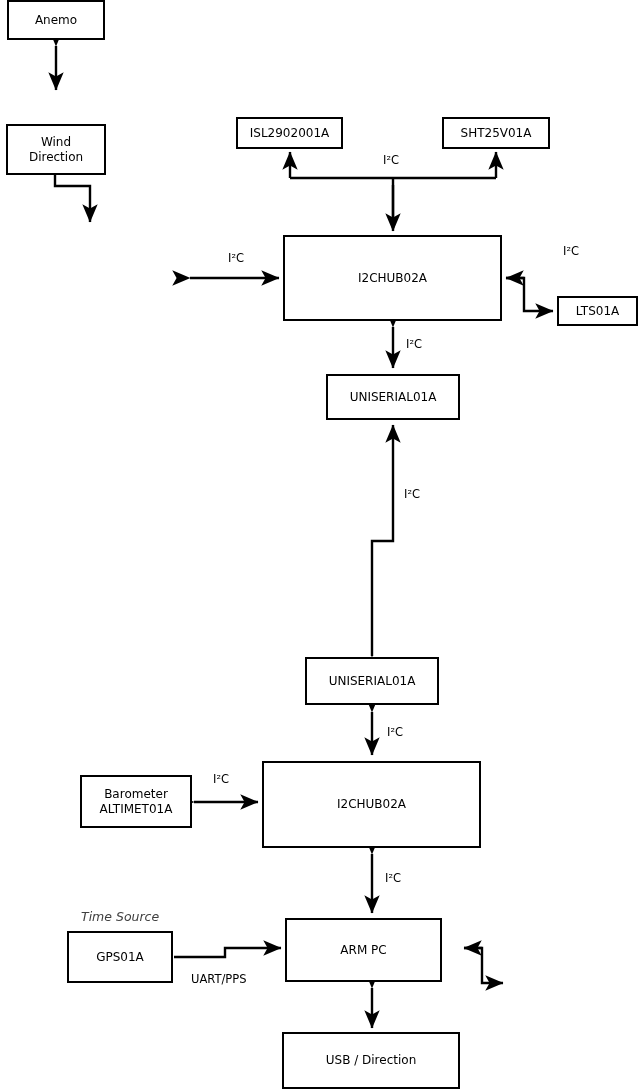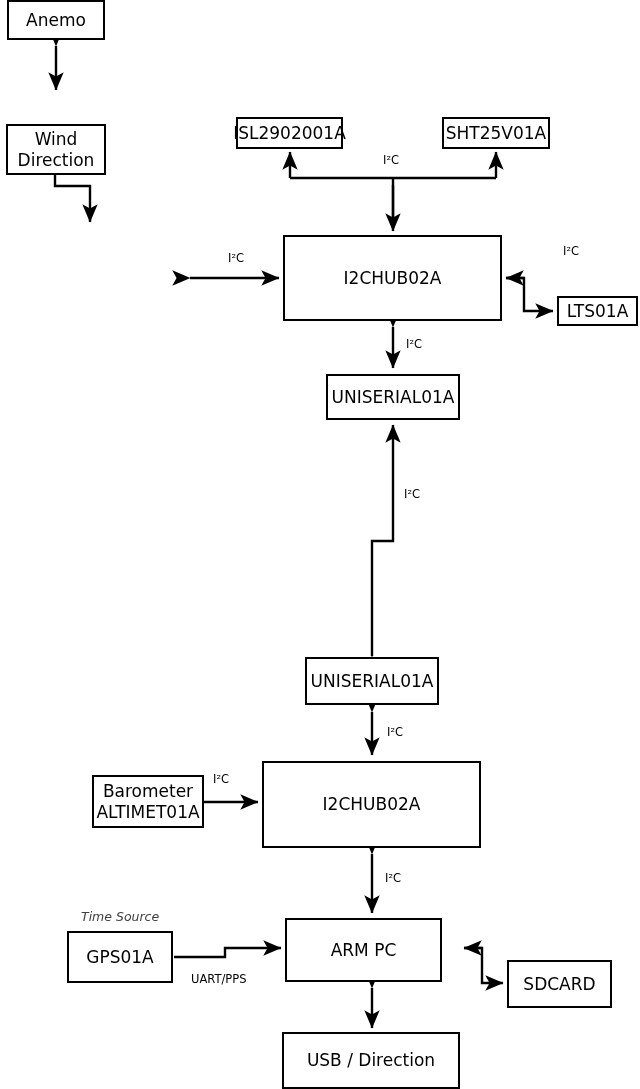--- a/index.html
+++ b/index.html
@@ -25,21 +25,21 @@
   .node{
     position:absolute;
     box-sizing:border-box;
     border:2px solid #000000;
     background:#ffffff;
     display:flex;
     align-items:center;
     justify-content:center;
     text-align:center;
     line-height:1.22;
-    font-size:17px;
+    font-size:12px;
     color:#000000;
     white-space:pre-line;
     z-index:3;
   }
   .edge-label{
     position:absolute;
     font-size:11.5px;
     color:#000000;
     white-space:nowrap;
     z-index:4;
@@ -117,28 +117,27 @@
   <div class="node" style="left:283px;top:235px; width:219px; height:86px;">I2CHUB02A</div>
 
   <div class="node" style="left:557px;top:296px; width:81px;  height:30px;">LTS01A</div>
 
   <div class="node" style="left:326px;top:374px; width:134px; height:46px;">UNISERIAL01A</div>
 
   <div class="node" style="left:305px;top:657px; width:134px; height:48px;">UNISERIAL01A</div>
 
   <div class="node" style="left:262px;top:761px; width:219px; height:87px;">I2CHUB02A</div>
 
-  <div class="node" style="left:92px; top:775px; width:112px; height:53px;">Barometer
+  <div class="node" style="left:80px; top:775px; width:112px; height:53px;">Barometer
 ALTIMET01A</div>
 
   <div class="node" style="left:67px; top:931px; width:106px; height:52px;">GPS01A</div>
 
   <div class="node" style="left:285px;top:918px; width:157px; height:64px;">ARM PC</div>
 
-  <div class="node" style="left:507px;top:960px; width:105px; height:48px;">SDCARD</div>
 
   <div class="node" style="left:282px;top:1032px;width:178px; height:57px;">USB / Direction</div>
 
   <div class="edge-label" style="left:383px; top:153px;">I²C</div>
 
   <div class="edge-label" style="left:228px; top:251px;">I²C</div>
 
   <div class="edge-label" style="left:563px; top:244px;">I²C</div>
 
   <div class="edge-label" style="left:406px; top:337px;">I²C</div>

